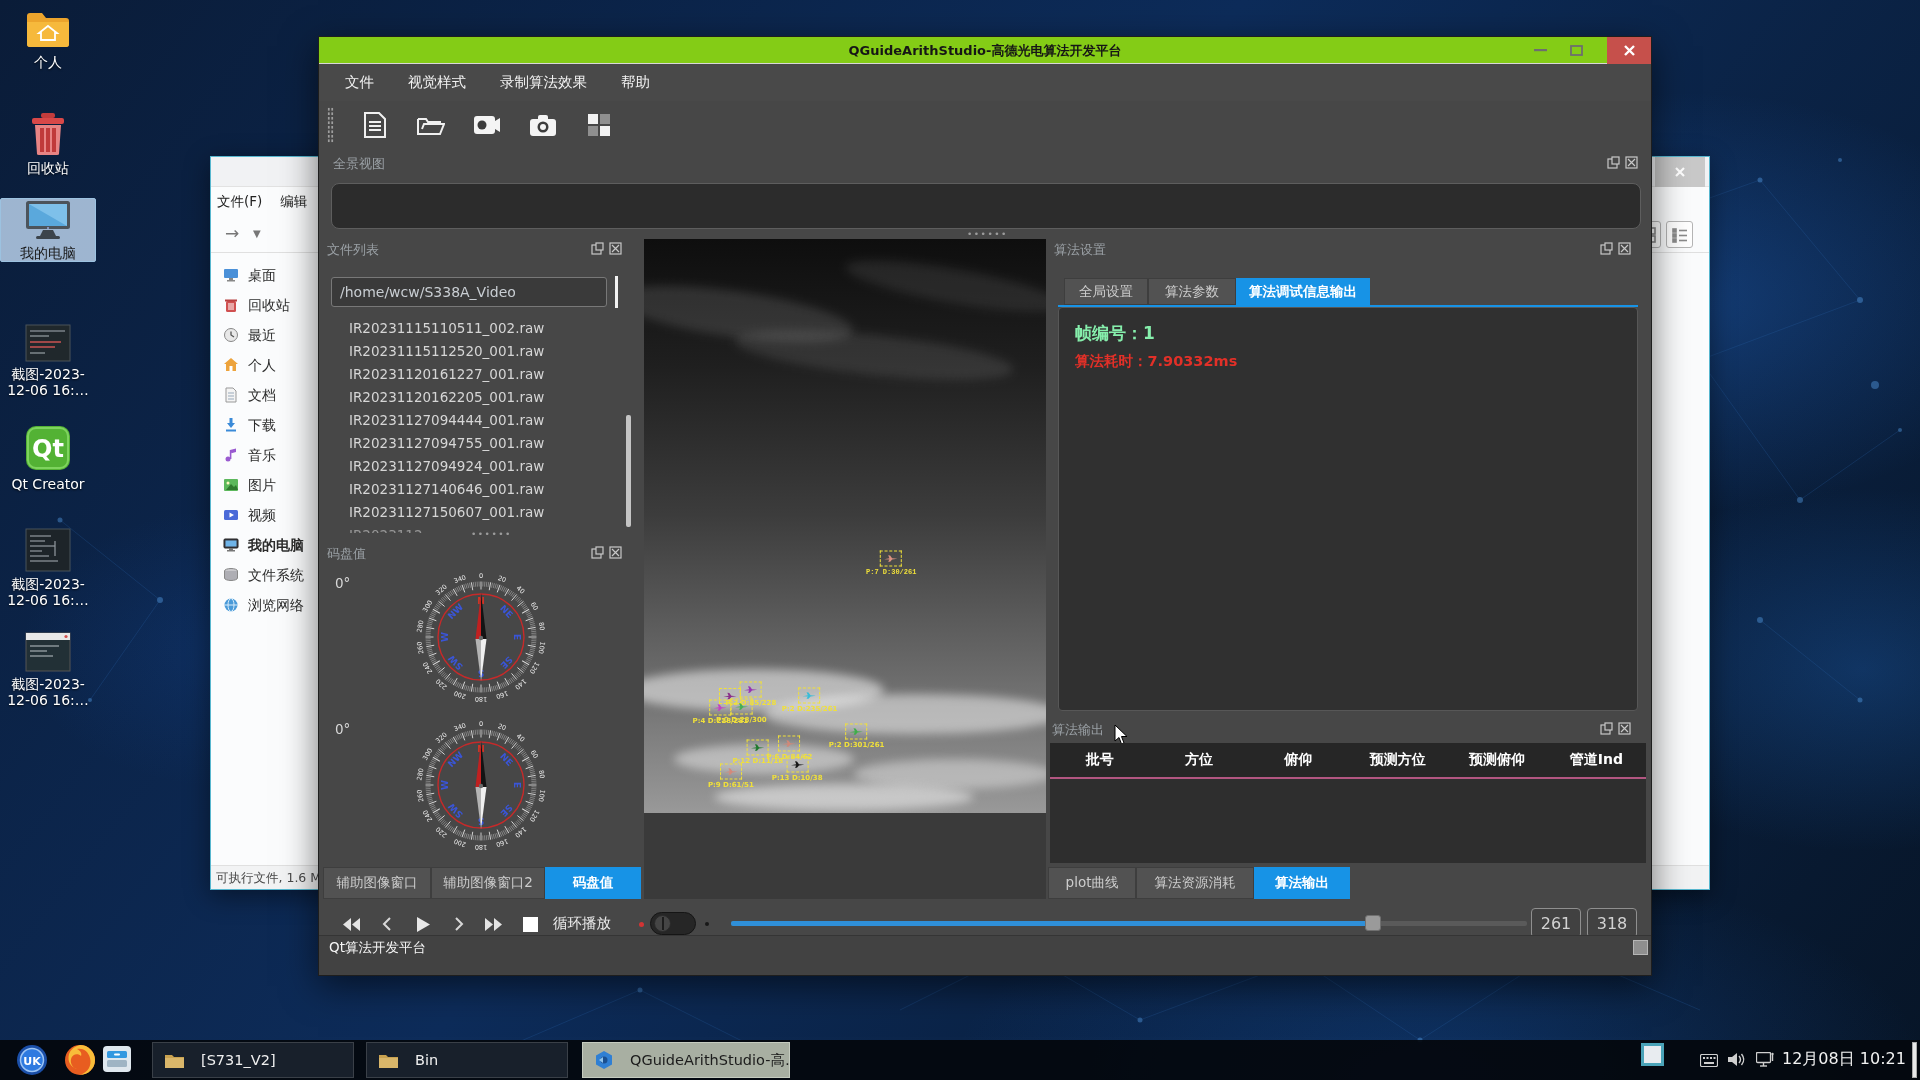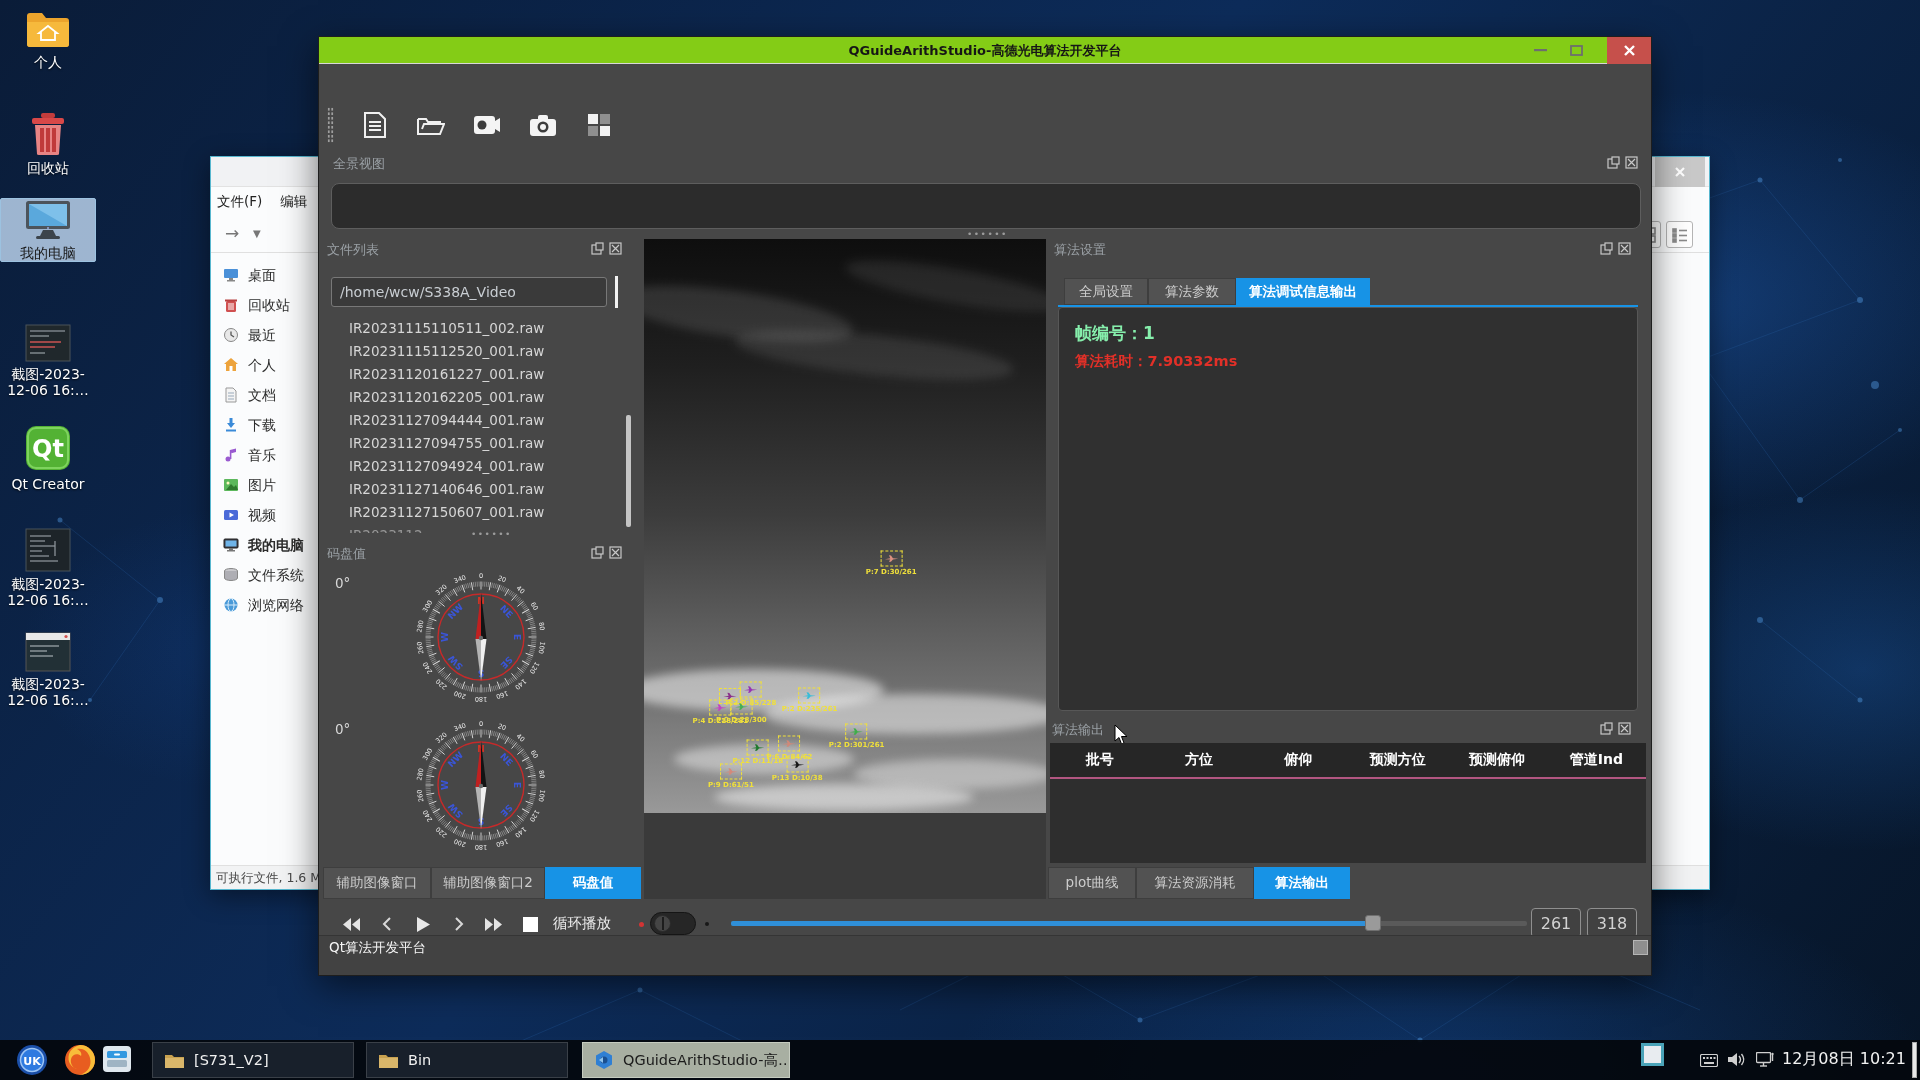--- a/index.html
+++ b/index.html
@@ -87,21 +87,21 @@
   .pbtn{position:absolute;display:flex;align-items:center;justify-content:center}
   .framebox{position:absolute;width:50px;height:30px;border:1px solid #8f8f8f;border-radius:4px;
     color:#d2d2d2;font-size:16px;display:flex;align-items:center;justify-content:center;background:#414141}
 
   .statusbar{position:absolute;left:0;bottom:0;right:0;height:40px;background:#424242;border-top:1px solid #353535;
     color:#f5f5f5;font-size:13.5px;line-height:23px;padding-left:10px}
 
   
   .taskbar{position:absolute;left:0;top:1040px;width:1920px;height:40px;background:rgba(4,7,13,.93)}
   .tb-task{position:absolute;top:2px;height:36px;border:1px solid #3a4048;background:rgba(28,36,48,.85);
-    display:flex;align-items:center;gap:10px;padding:0 12px;color:#f0f0f0;font-size:14.5px;white-space:nowrap;overflow:hidden}
+    display:flex;align-items:center;gap:17px;padding:0 12px;color:#f0f0f0;font-size:14.5px;white-space:nowrap;overflow:hidden}
   .tb-task.active{background:#a8afa2;color:#1c1c1c;border-color:#c6ccc0}
   .tray-ic{position:absolute;top:12px;color:#d6d6d6}
 </style>
 </head>
 <body>
 
 <div id="screen">
 
   <div id="wallpaper">
     <svg id="plexus" width="1920" height="1080">
@@ -376,20 +376,26 @@
             <rect x="1" y="1" width="11" height="9" fill="none" stroke="#6e6e6e" stroke-width="1.8"></rect>
           </svg>
       </div>
       <div class="ctl" style="right:0;width:44px;background:#c6504b">
         <svg width="13" height="13">
             <path d="M2 2 L11 11 M11 2 L2 11" stroke="#fff" stroke-width="2.4"></path>
           </svg>
       </div>
     </div>
 
+    <div class="menubar" id="app-menubar">
+        <span class="mi">文件</span>
+        <span class="mi">视觉样式</span>
+        <span class="mi">录制算法效果</span>
+        <span class="mi">帮助</span>
+      </div>
 
     <div class="toolbar">
       <div class="vdots"></div>
       <span id="app-toolbar-icons" style="display:flex;gap:26px">
           <span class="tbtn">
             <svg width="22" height="26">
               <path d="M1 1 H15 L21 7 V25 H1 Z" fill="none" stroke="#f0f0f0" stroke-width="2"></path>
               <g stroke="#f0f0f0" stroke-width="2">
                 <line x1="5" y1="10" x2="17" y2="10"></line>
                 <line x1="5" y1="14" x2="17" y2="14"></line>
@@ -941,21 +947,21 @@
       <div class="ir-image">
         <div class="wisp" style="left:-30px;top:52px;width:240px;height:46px;background:rgba(190,190,190,.16);transform:rotate(8deg)"></div>
         <div class="wisp" style="left:90px;top:96px;width:280px;height:40px;background:rgba(200,200,200,.13);transform:rotate(6deg)"></div>
         <div class="wisp" style="left:200px;top:30px;width:220px;height:34px;background:rgba(180,180,180,.12);transform:rotate(10deg)"></div>
         <div class="wisp" style="left:-20px;top:430px;width:260px;height:42px;background:rgba(245,245,245,.55)"></div>
         <div class="wisp" style="left:120px;top:455px;width:300px;height:40px;background:rgba(250,250,250,.5)"></div>
         <div class="wisp" style="left:30px;top:505px;width:180px;height:30px;background:rgba(248,248,248,.45)"></div>
         <div class="wisp" style="left:210px;top:520px;width:200px;height:30px;background:rgba(248,248,248,.4)"></div>
         <div class="wisp" style="left:70px;top:545px;width:260px;height:26px;background:rgba(252,252,252,.5)"></div>
         <div id="targets">
-            <div class="target" style="left: 61.5%; top: 56.5%;">
+            <div class="target" style="left: 61.5%; top: 56.5%; font-family: Liberation Mono, monospace;">
               <div class="tbox">
                 <svg width="16" height="10" viewBox="0 0 24 14">
                   <path d="M2 8 L10 6.5 L8 2 L11 2.5 L14 6.5 L22 7.5 L14 8.5 L11 12 L8 12 L10 8.5 Z" fill="#dd9181"></path>
                 </svg>
               </div>
               <div class="tlabel">P:7 D:30/261</div>
             </div>
             <div class="target" style="left: 21.5%; top: 79.6%;">
               <div class="tbox">
                 <svg width="16" height="10" viewBox="0 0 24 14">

